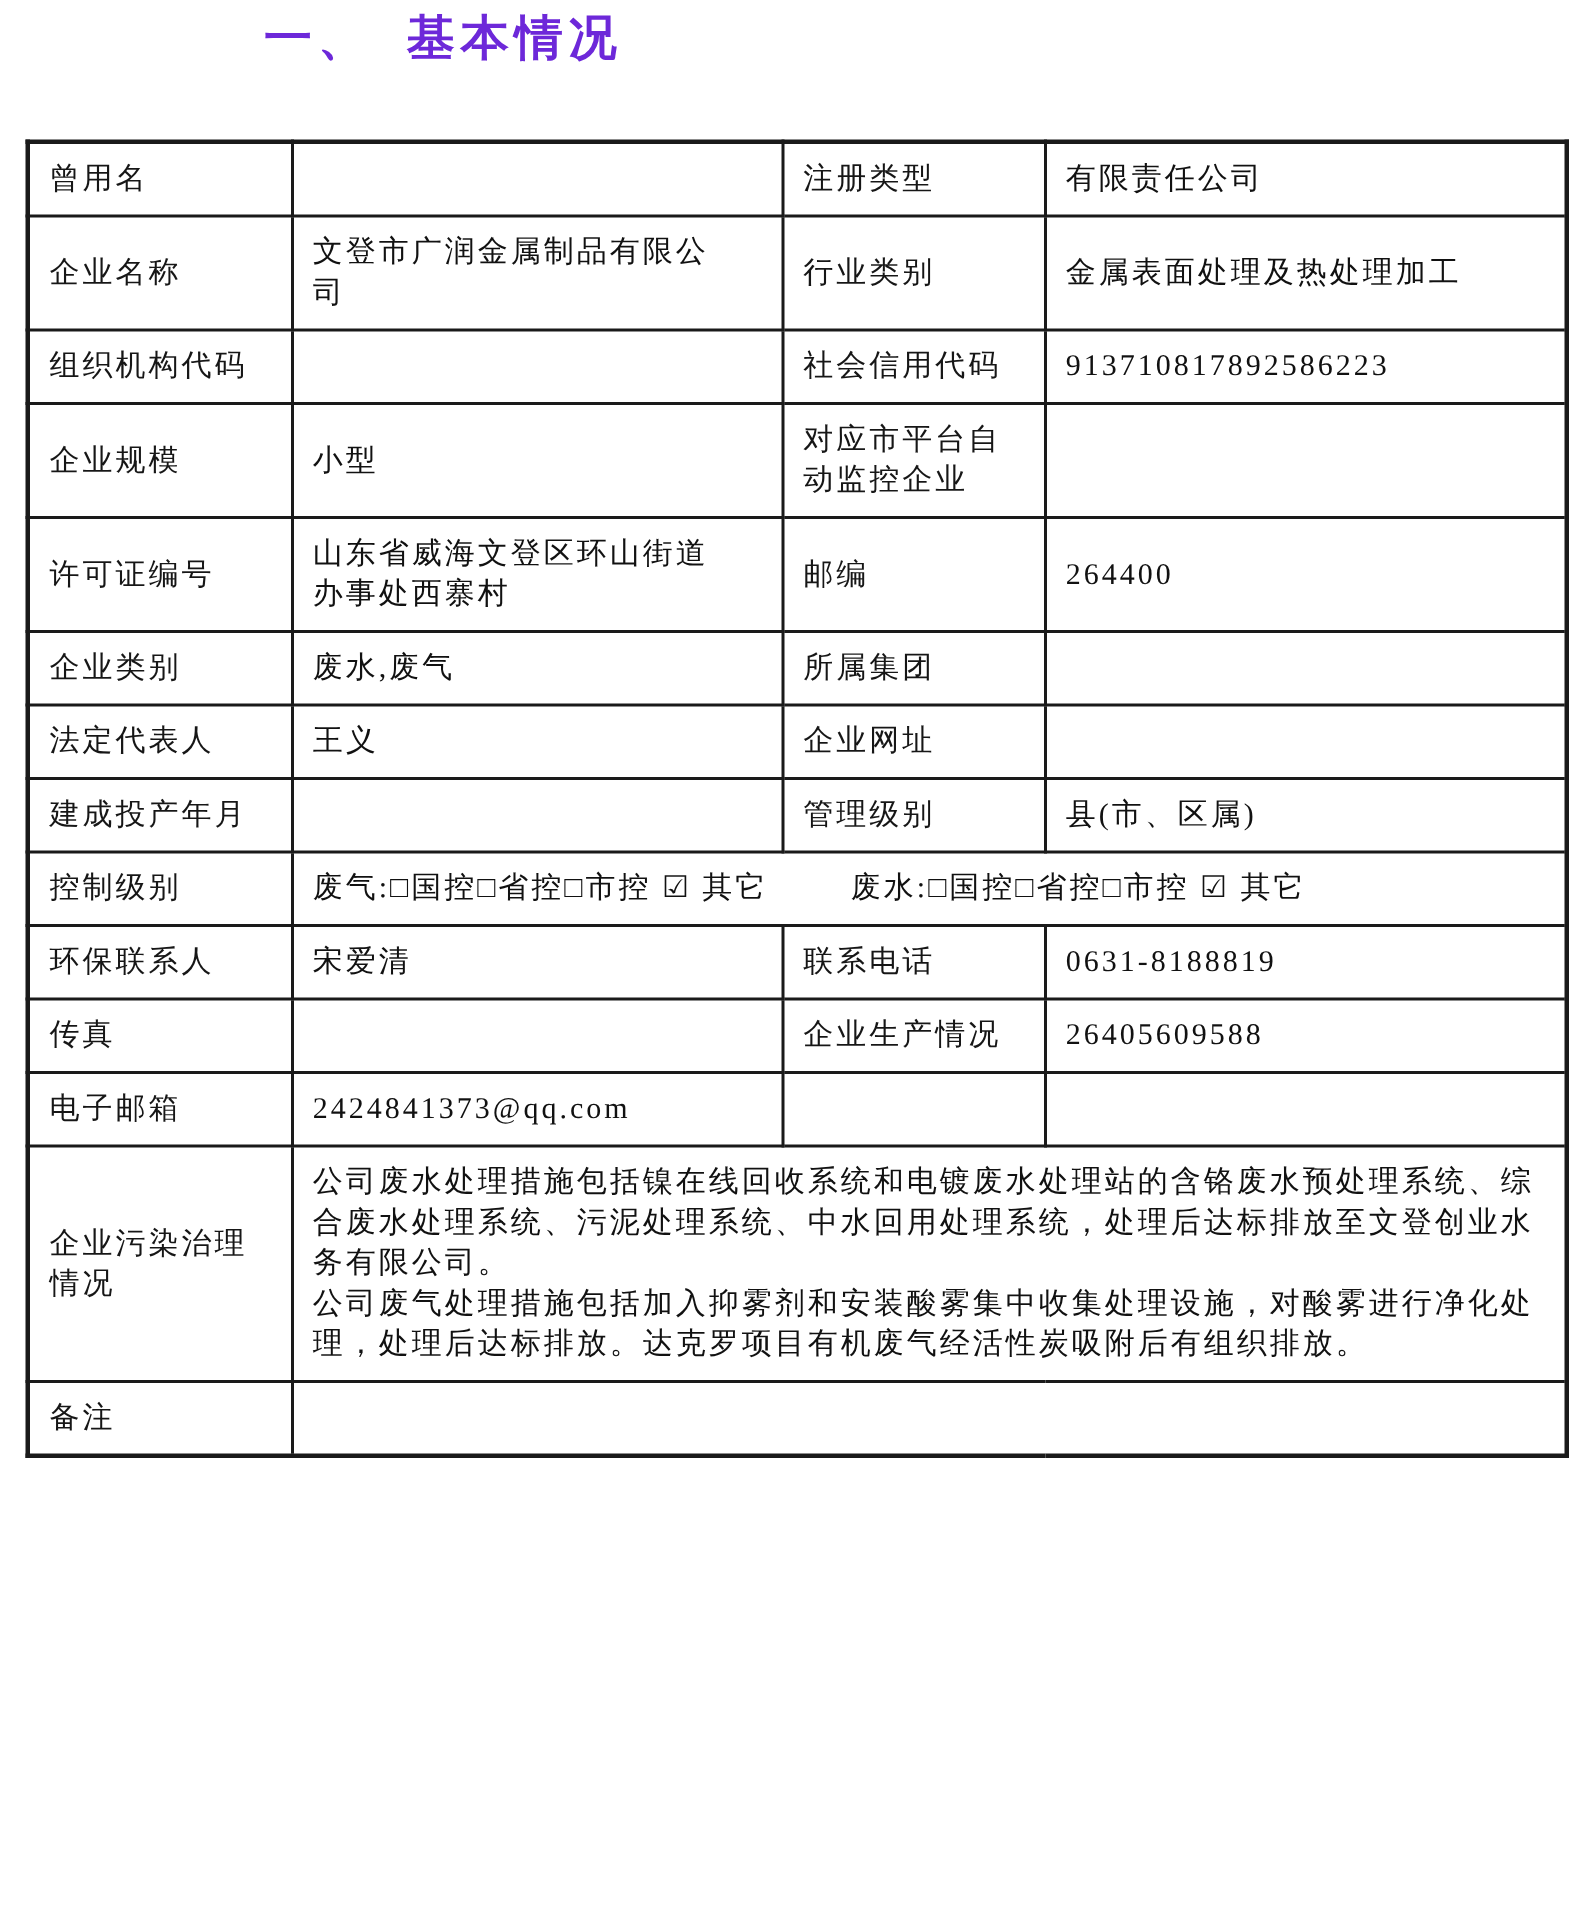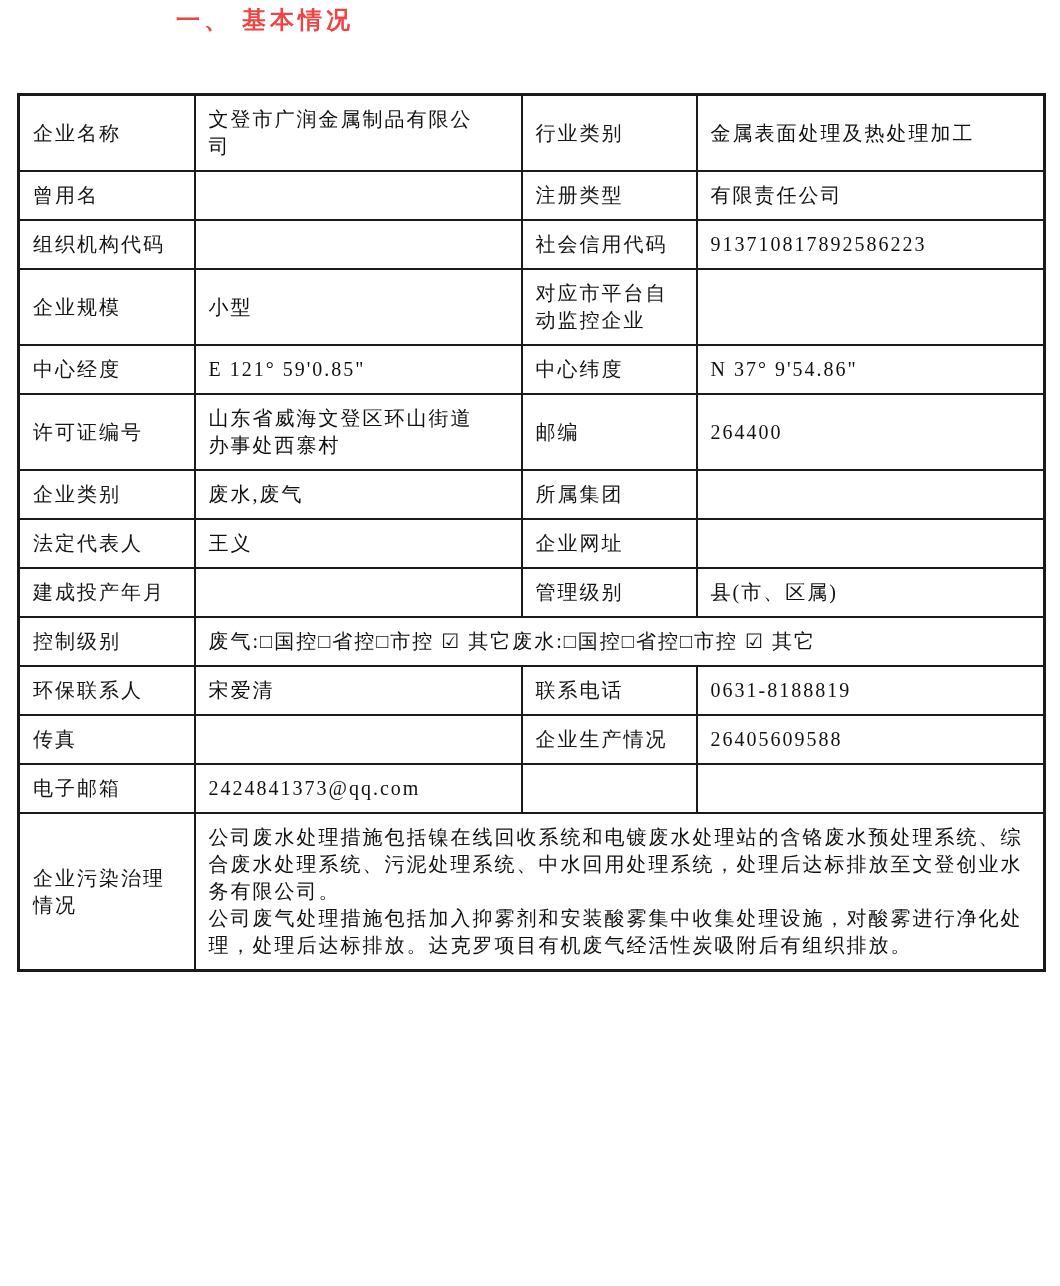--- a/index.html
+++ b/index.html
@@ -5,83 +5,77 @@
   :root { --border:#1a1a1a; --text:#111111; --bg:#ffffff; }
   * { margin:0; padding:0; box-sizing:border-box; }
   html,body { background:var(--bg); }
   body {
     width:1060px; height:1286px; position:relative;
     font-family:"Liberation Serif","DejaVu Serif",serif;
     color:var(--text);
   }
   .doc-title {
     position:absolute; left:176px; top:4px;
-    font-family:Liberation Serif, serif;
-    font-weight:700; font-size:24px; letter-spacing:4px; color:#ef4444;
+    font-family:Liberation Mono, monospace;
+    font-weight:700; font-size:32px; letter-spacing:4px; color:#6d28d9;
   }
   table.info-table {
     position:absolute; left:17px; top:93px;
     width:1026px; table-layout:fixed; border-collapse:collapse;
     border:3px solid var(--border);
   }
   td {
     border:2px solid var(--border);
     padding:10px 13px;
     font-size:20px; line-height:27px; letter-spacing:2px;
     vertical-align:middle;
     overflow:hidden;
   }
   td.label { color:#161616; }
   td.value { white-space:pre-line; }
   td.value .part { display:inline-block; }
-  td.value .part:first-child { }
+  td.value .part:first-child { margin-right:55px; }
 </style>
 </head>
 <body>
 
 <h1 class="doc-title">一、 基本情况</h1>
 
 <table class="info-table">
   <colgroup>
     <col style="width:176px">
     <col style="width:327px">
     <col style="width:175px">
     <col style="width:348px">
   </colgroup>
   <tbody>
       <tr>
+        <td class="label">曾用名</td>
+        <td class="value"></td>
+        <td class="label">注册类型</td>
+        <td class="value">有限责任公司</td>
+      </tr>
+      <tr>
         <td class="label">企业名称</td>
         <td class="value">文登市广润金属制品有限公
 司</td>
         <td class="label">行业类别</td>
         <td class="value">金属表面处理及热处理加工</td>
-      </tr>
-      <tr>
-        <td class="label">曾用名</td>
-        <td class="value"></td>
-        <td class="label">注册类型</td>
-        <td class="value">有限责任公司</td>
       </tr>
       <tr>
         <td class="label">组织机构代码</td>
         <td class="value"></td>
         <td class="label">社会信用代码</td>
         <td class="value">913710817892586223</td>
       </tr>
       <tr>
         <td class="label">企业规模</td>
         <td class="value">小型</td>
         <td class="label">对应市平台自动监控企业</td>
         <td class="value"></td>
-      </tr>
-      <tr>
-        <td class="label">中心经度</td>
-        <td class="value">E 121° 59'0.85"</td>
-        <td class="label">中心纬度</td>
-        <td class="value">N 37° 9'54.86"</td>
       </tr>
       <tr>
         <td class="label">许可证编号</td>
         <td class="value">山东省威海文登区环山街道
 办事处西寨村</td>
         <td class="label">邮编</td>
         <td class="value">264400</td>
       </tr>
       <tr>
         <td class="label">企业类别</td>
@@ -121,14 +115,18 @@
         <td class="label">电子邮箱</td>
         <td class="value">2424841373@qq.com</td>
         <td class="label"></td>
         <td class="value"></td>
       </tr>
       <tr>
         <td class="label">企业污染治理情况</td>
         <td class="value" colspan="3">公司废水处理措施包括镍在线回收系统和电镀废水处理站的含铬废水预处理系统、综合废水处理系统、污泥处理系统、中水回用处理系统，处理后达标排放至文登创业水务有限公司。
 公司废气处理措施包括加入抑雾剂和安装酸雾集中收集处理设施，对酸雾进行净化处理，处理后达标排放。达克罗项目有机废气经活性炭吸附后有组织排放。</td>
       </tr>
+      <tr>
+        <td class="label">备注</td>
+        <td class="value" colspan="3"></td>
+      </tr>
     </tbody>
 </table>
 
 </body></html>

